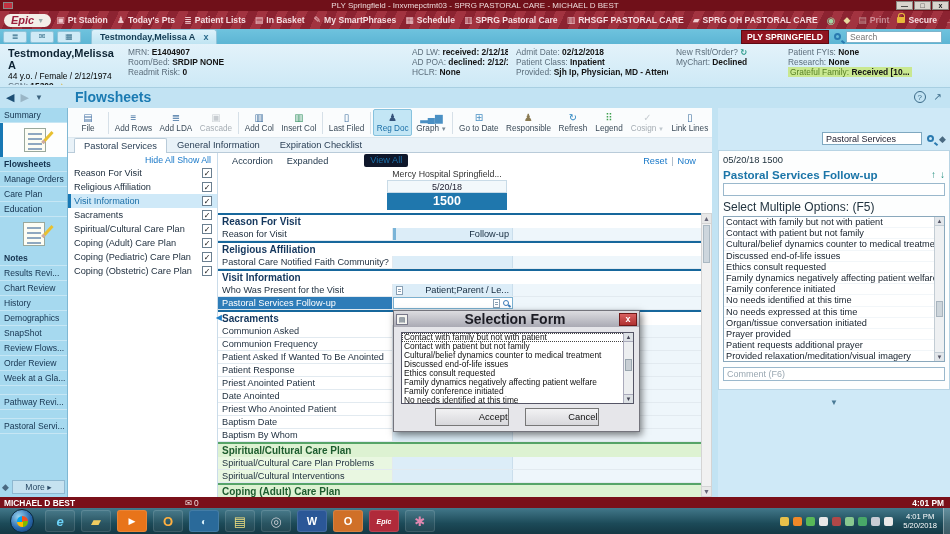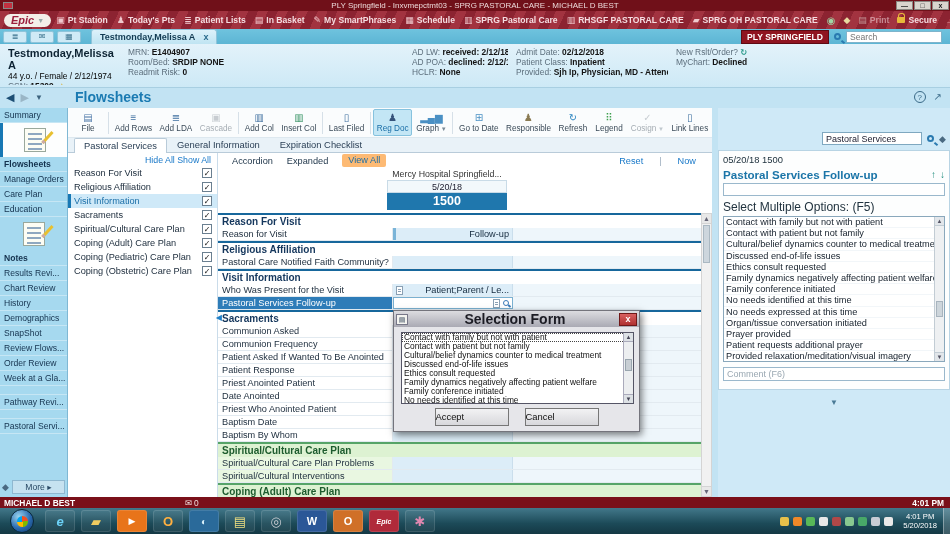--- a/index.html
+++ b/index.html
@@ -94,22 +94,22 @@
 .grouplist{width:150px;border-right:1px solid #cadcea;background:#fff;position:relative;}
 .gl-links{text-align:right;padding:2px 6px 1px 0;color:#1878c8;font-size:8.8px;}
 .gl-row{display:flex;align-items:center;height:14px;padding:0 5px 0 6px;font-size:9.2px;color:#1a2a3a;white-space:nowrap;}
 .gl-row.selected{background:#cfe9f8;border-left:3px solid #1878b4;color:#1b6fa8;padding-left:3px;}
 .gl-lbl{overflow:hidden;}
 .gl-check{margin-left:auto;width:10px;height:10px;border:1px solid #6a7f90;background:#fff;font-size:8px;line-height:9px;text-align:center;color:#111;flex:none;}
 .gl-collapse{position:absolute;right:-5px;top:160px;color:#2080c8;font-size:8px;z-index:5;}
 
 .gridwrap{flex:1;position:relative;background:#fff;}
 .viewctl{height:15px;display:flex;align-items:center;gap:14px;padding-left:14px;font-size:9.2px;color:#22384c;}
-.vc-pill{background:#fdba74;border-radius:2px;padding:0 6px;color:#1b6fa8;line-height:13px;}
-.vc-right{margin-left:auto;padding-right:16px;color:#1878c8;display:flex;gap:16px;}
+.vc-pill{background:#0f172a;border-radius:2px;padding:0 6px;color:#1b6fa8;line-height:13px;margin-left:22px;}
+.vc-right{margin-left:auto;padding-right:16px;color:#1878c8;display:flex;gap:4px;}
 .vc-right .sep{color:#9ab;}
 .colzone{position:absolute;left:144px;top:15px;width:170px;text-align:center;font-size:8.8px;color:#333;}
 .col-hosp{height:12px;line-height:12px;white-space:nowrap;}
 .col-date{margin-left:25px;width:120px;height:13px;line-height:13px;background:#f2f8fb;border:1px solid #c9dbe7;font-size:9px;color:#223;}
 .col-time{margin-left:25px;width:120px;height:17px;line-height:17px;background:#1f77ad;color:#fff;font-weight:bold;font-size:12.5px;}
 #grid{position:absolute;left:0;top:60px;right:11px;bottom:0;overflow:hidden;}
 .fs-sec{height:15px;font-weight:bold;color:#14365c;border-top:2px solid #17679c;padding:0 4px;background:#fff;font-size:10px;line-height:13px;}
 .fs-sec.green{color:#1d5c2e;border-top-color:#56a468;background:#ddf2d2;}
 .fs-row{display:flex;height:13px;border-bottom:1px solid #e2eaf0;font-size:9.2px;line-height:12px;}
 .fs-lbl{width:175px;padding:0 4px;color:#1c2c3c;border-right:1px solid #e2eaf0;white-space:nowrap;overflow:hidden;flex:none;}
@@ -159,21 +159,21 @@
 .dlg-ttext{flex:1;text-align:center;font-size:14px;font-weight:bold;color:#1c1c24;}
 .dlg-close{width:18px;height:13px;background:linear-gradient(#d86060,#b03030);border:1px solid #701818;color:#fff;font-size:9px;line-height:11px;text-align:center;font-weight:bold;}
 .dlg-list{position:absolute;left:7px;top:21px;width:233px;height:72px;background:#fff;border:1px solid #556;overflow:hidden;}
 .dlg-item{height:9px;line-height:9px;font-size:8.4px;color:#111;padding:0 2px;white-space:nowrap;overflow:hidden;}
 .dlg-item.selected{outline:1px dotted #444;outline-offset:-1px;}
 .dlg-scroll{position:absolute;right:0;top:0;bottom:0;width:10px;background:#eceef0;border-left:1px solid #aab;font-size:6px;color:#445;text-align:center;}
 .dg-u{height:9px;line-height:9px;background:#dde1e5;border-bottom:1px solid #aab;}
 .dg-d{position:absolute;bottom:0;left:0;right:0;height:9px;line-height:9px;background:#dde1e5;border-top:1px solid #aab;}
 .dg-t{position:absolute;left:1px;right:1px;top:26px;height:12px;background:#c8ced4;border:1px solid #99a5ae;}
 .dlg-buttons{position:absolute;bottom:5px;left:0;right:0;display:flex;justify-content:center;gap:16px;}
-.dlg-btn{width:74px;height:18px;background:linear-gradient(#f2f2f4,#d8d8dc);border:1px solid #777;font-size:9.4px;text-align:left;line-height:16px;color:#111;}
+.dlg-btn{width:74px;height:18px;background:linear-gradient(#f2f2f4,#d8d8dc);border:1px solid #777;font-size:9.4px;text-align:right;line-height:16px;color:#111;}
 
 
 .statusbar{position:absolute;left:0;top:497px;width:950px;height:11px;background:#7a1019;color:#fff;font-size:8.4px;display:flex;align-items:center;}
 .sb-user{font-weight:bold;padding-left:4px;}
 .sb-mail{margin-left:110px;display:flex;gap:2px;align-items:center;color:#f0dcdc;}
 .sb-time{margin-left:auto;padding-right:6px;font-weight:bold;}
 
 
 .taskbar{position:absolute;left:0;top:508px;width:950px;height:26px;background:linear-gradient(#42788a,#1c4a58 60%,#143844);display:flex;align-items:center;}
 .tk-start{width:24px;height:24px;border-radius:50%;margin:0 8px 0 10px;background:radial-gradient(circle at 35% 30%,#9ad4ee,#2a6ab0 55%,#123a66);border:1px solid #0a2838;display:flex;align-items:center;justify-content:center;flex:none;}
@@ -311,20 +311,25 @@
       <div class="bl"><span class="bl-l">HCLR:</span> <span class="bl-v">None</span></div>
     </div>
     <div class="bcol" style="width:160px;">
       <div class="bl"><span class="bl-l">Admit Date:</span> <span class="bl-v">02/12/2018</span></div>
       <div class="bl"><span class="bl-l">Patient Class:</span> <span class="bl-v">Inpatient</span></div>
       <div class="bl"><span class="bl-l">Provided:</span> <span class="bl-v">Sjh Ip, Physician, MD - Attendi...</span></div>
     </div>
     <div class="bcol" style="width:112px;">
       <div class="bl"><span class="bl-l">New Rslt/Order?</span> <span class="ic-refresh">↻</span></div>
       <div class="bl"><span class="bl-l">MyChart:</span> <span class="bl-v">Declined</span></div>
+    </div>
+    <div class="bcol" style="flex:1;">
+      <div class="bl"><span class="bl-l">Patient FYIs:</span> <span class="bl-v">None</span></div>
+      <div class="bl"><span class="bl-l">Research:</span> <span class="bl-v">None</span></div>
+      <div class="bl"><span class="hl-green"><span class="bl-l">Grateful Family:</span> <span class="bl-v">Received [10...</span></span></div>
     </div>
   </div>
 
   <div class="navrow">
     <span class="nav-arrows">
       <span class="na-back">◀</span>
       <span class="na-fwd">▶</span>
       <span class="na-drop">▼</span>
     </span>
     <span class="activity-title">Flowsheets</span>

